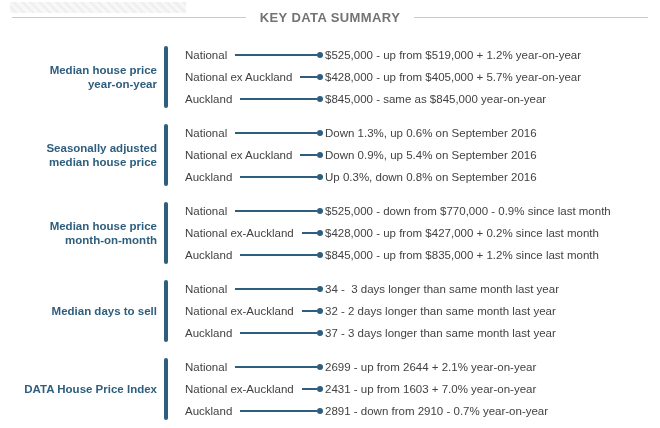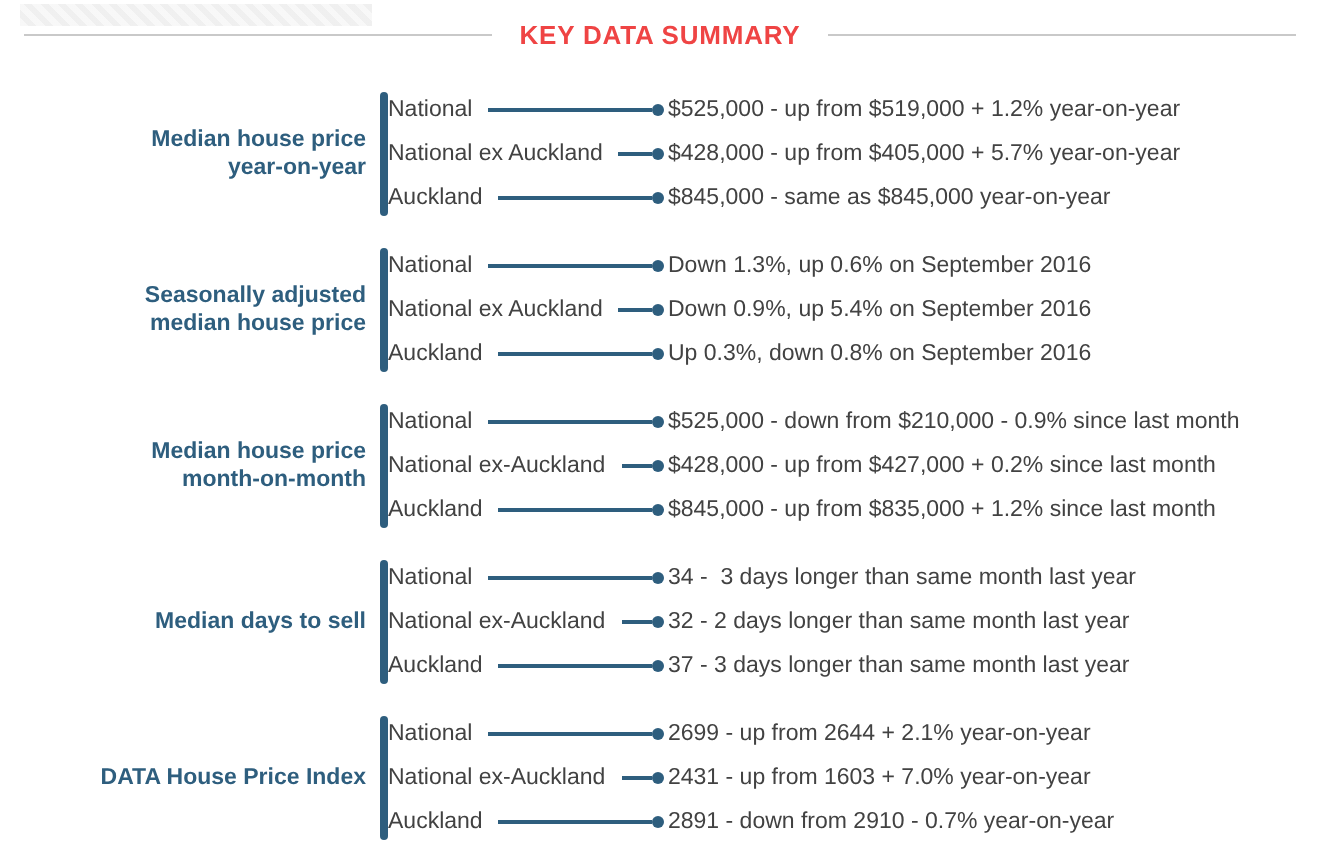--- a/index.html
+++ b/index.html
@@ -27,51 +27,52 @@
   .header .divider {
     flex: 1;
     border-top: 1px solid #c9c9c9;
     height: 0;
   }
   .header .title {
     margin: 0 14px;
     font-size: 13px;
     font-weight: bold;
     letter-spacing: 0.4px;
-    color: #ef4444;
+    color: #737373;
     white-space: nowrap;
   }
   .content { margin-top: 18px; }
   .section {
     display: flex;
     align-items: center;
     margin-bottom: 12px;
   }
   .group-label {
-    width: 190px;
+    width: 164px;
     text-align: right;
     padding-right: 7px;
     color: #2e5e7e;
     font-weight: bold;
     font-size: 11.5px;
     line-height: 14px;
   }
   .group-label span { white-space: pre-line; }
   .bar {
     width: 4px;
     align-self: stretch;
     margin: 2px 0;
     background: #2e5e7e;
     border-radius: 2px;
   }
   .rows {
     flex: 1;
     display: flex;
     flex-direction: column;
     justify-content: center;
+    padding-left: 17px;
   }
   .row {
     height: 22px;
     display: flex;
     align-items: center;
   }
   .leftpart {
     width: 138px;
     display: flex;
     align-items: center;
@@ -182,21 +183,21 @@
     <div class="group-label"><span>Median house price
 month-on-month</span></div>
     <div class="bar"></div>
     <div class="rows">
       <div class="row">
         <div class="leftpart">
           <span class="region">National</span>
           <span class="leader"></span>
           <span class="dot"></span>
         </div>
-        <span class="value">$525,000 - down from $210,000 - 0.9% since last month</span>
+        <span class="value">$525,000 - down from $770,000 - 0.9% since last month</span>
       </div>
       <div class="row">
         <div class="leftpart">
           <span class="region">National ex-Auckland</span>
           <span class="leader"></span>
           <span class="dot"></span>
         </div>
         <span class="value">$428,000 - up from $427,000 + 0.2% since last month</span>
       </div>
       <div class="row">

